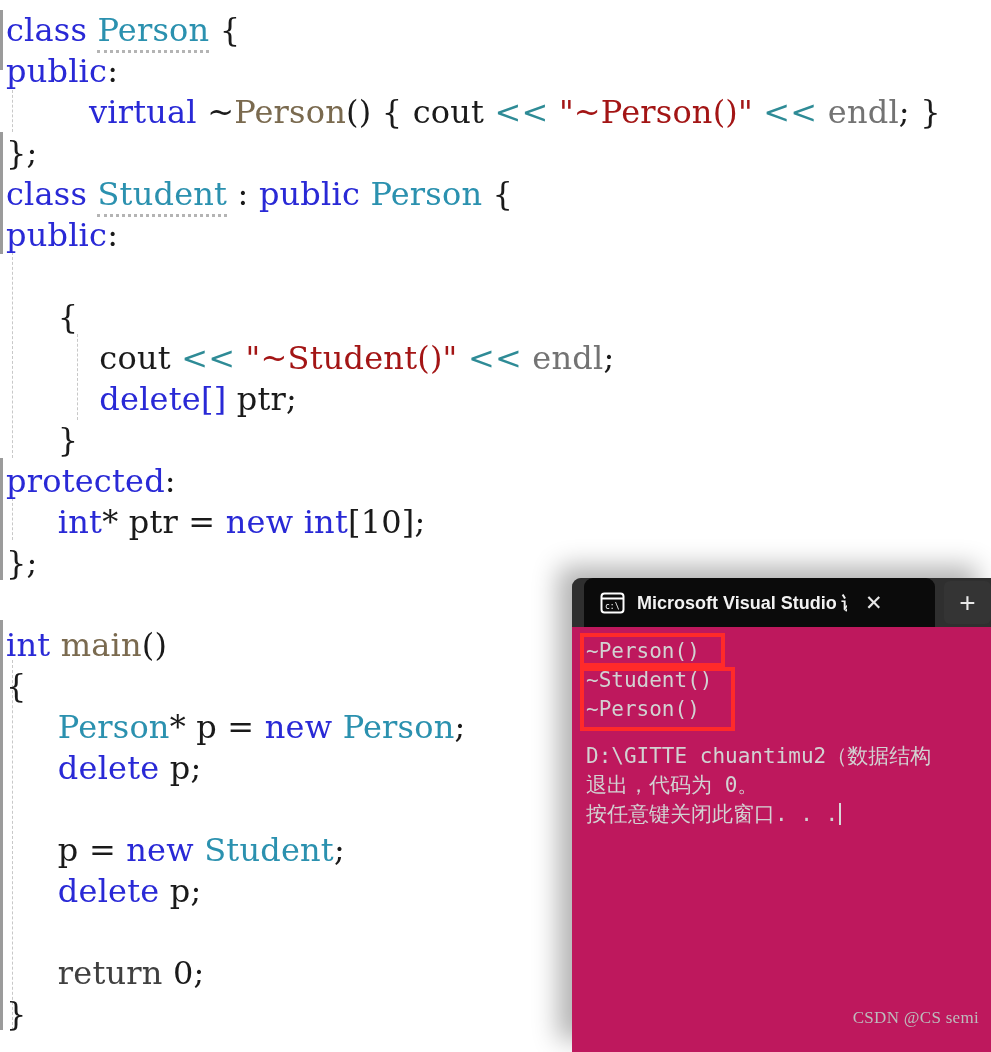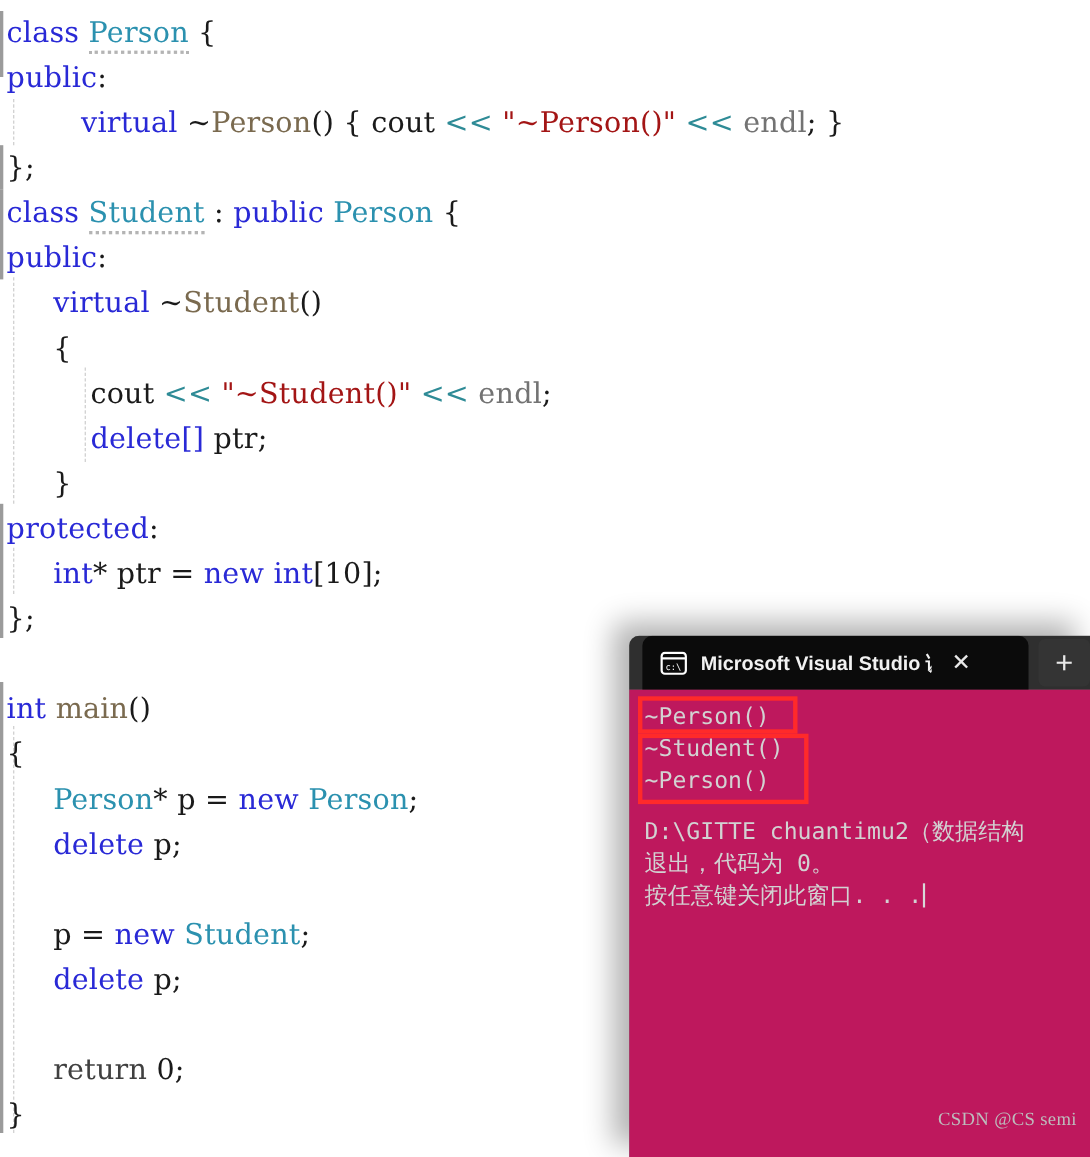--- a/index.html
+++ b/index.html
@@ -25,21 +25,21 @@
     background: #ffffff;
   }
 
   .code-line {
     position: absolute;
     left: 0;
     height: 41px;
     line-height: 41px;
     white-space: pre;
     font-family: "DejaVu Serif", "Liberation Serif", serif;
-    font-size: 26px;
+    font-size: 32px;
     letter-spacing: 0.2px;
     color: #1a1a1a;
   }
 
   
   .change-bar {
     position: absolute;
     left: 0;
     width: 3px;
     background: #9b9b9b;
@@ -215,21 +215,20 @@
   <div class="code-line" style="top:51px;left:6px;"><span class="kw">public</span><span class="punct">:</span></div>
 
   <div class="code-line" style="top:92px;left:6px;"><span class="punct">        </span><span class="kw">virtual</span><span class="punct"> ~</span><span class="fn">Person</span><span class="punct">() { </span><span class="ident">cout</span><span class="punct"> </span><span class="op">&lt;&lt;</span><span class="punct"> </span><span class="str">"~Person()"</span><span class="punct"> </span><span class="op">&lt;&lt;</span><span class="punct"> </span><span class="endl">endl</span><span class="punct">; }</span></div>
 
   <div class="code-line" style="top:133px;left:6px;"><span class="punct">};</span></div>
 
   <div class="code-line" style="top:174px;left:6px;"><span class="kw">class</span><span class="punct"> </span><span class="type hintdots">Student</span><span class="punct"> : </span><span class="kw">public</span><span class="punct"> </span><span class="type">Person</span><span class="punct"> {</span></div>
 
   <div class="code-line" style="top:215px;left:6px;"><span class="kw">public</span><span class="punct">:</span></div>
 
-  <div class="code-line" style="top:256px;left:6px;"><span class="punct">     </span><span class="kw">virtual</span><span class="punct"> ~</span><span class="fn">Student</span><span class="punct">()</span></div>
 
   <div class="code-line" style="top:297px;left:6px;"><span class="punct">     {</span></div>
 
   <div class="code-line" style="top:338px;left:6px;"><span class="punct">         </span><span class="ident">cout</span><span class="punct"> </span><span class="op">&lt;&lt;</span><span class="punct"> </span><span class="str">"~Student()"</span><span class="punct"> </span><span class="op">&lt;&lt;</span><span class="punct"> </span><span class="endl">endl</span><span class="punct">;</span></div>
 
   <div class="code-line" style="top:379px;left:6px;"><span class="punct">         </span><span class="kw">delete</span><span class="kw">[]</span><span class="punct"> </span><span class="ident">ptr</span><span class="punct">;</span></div>
 
   <div class="code-line" style="top:420px;left:6px;"><span class="punct">     }</span></div>
 
   <div class="code-line" style="top:461px;left:6px;"><span class="kw">protected</span><span class="punct">:</span></div>

